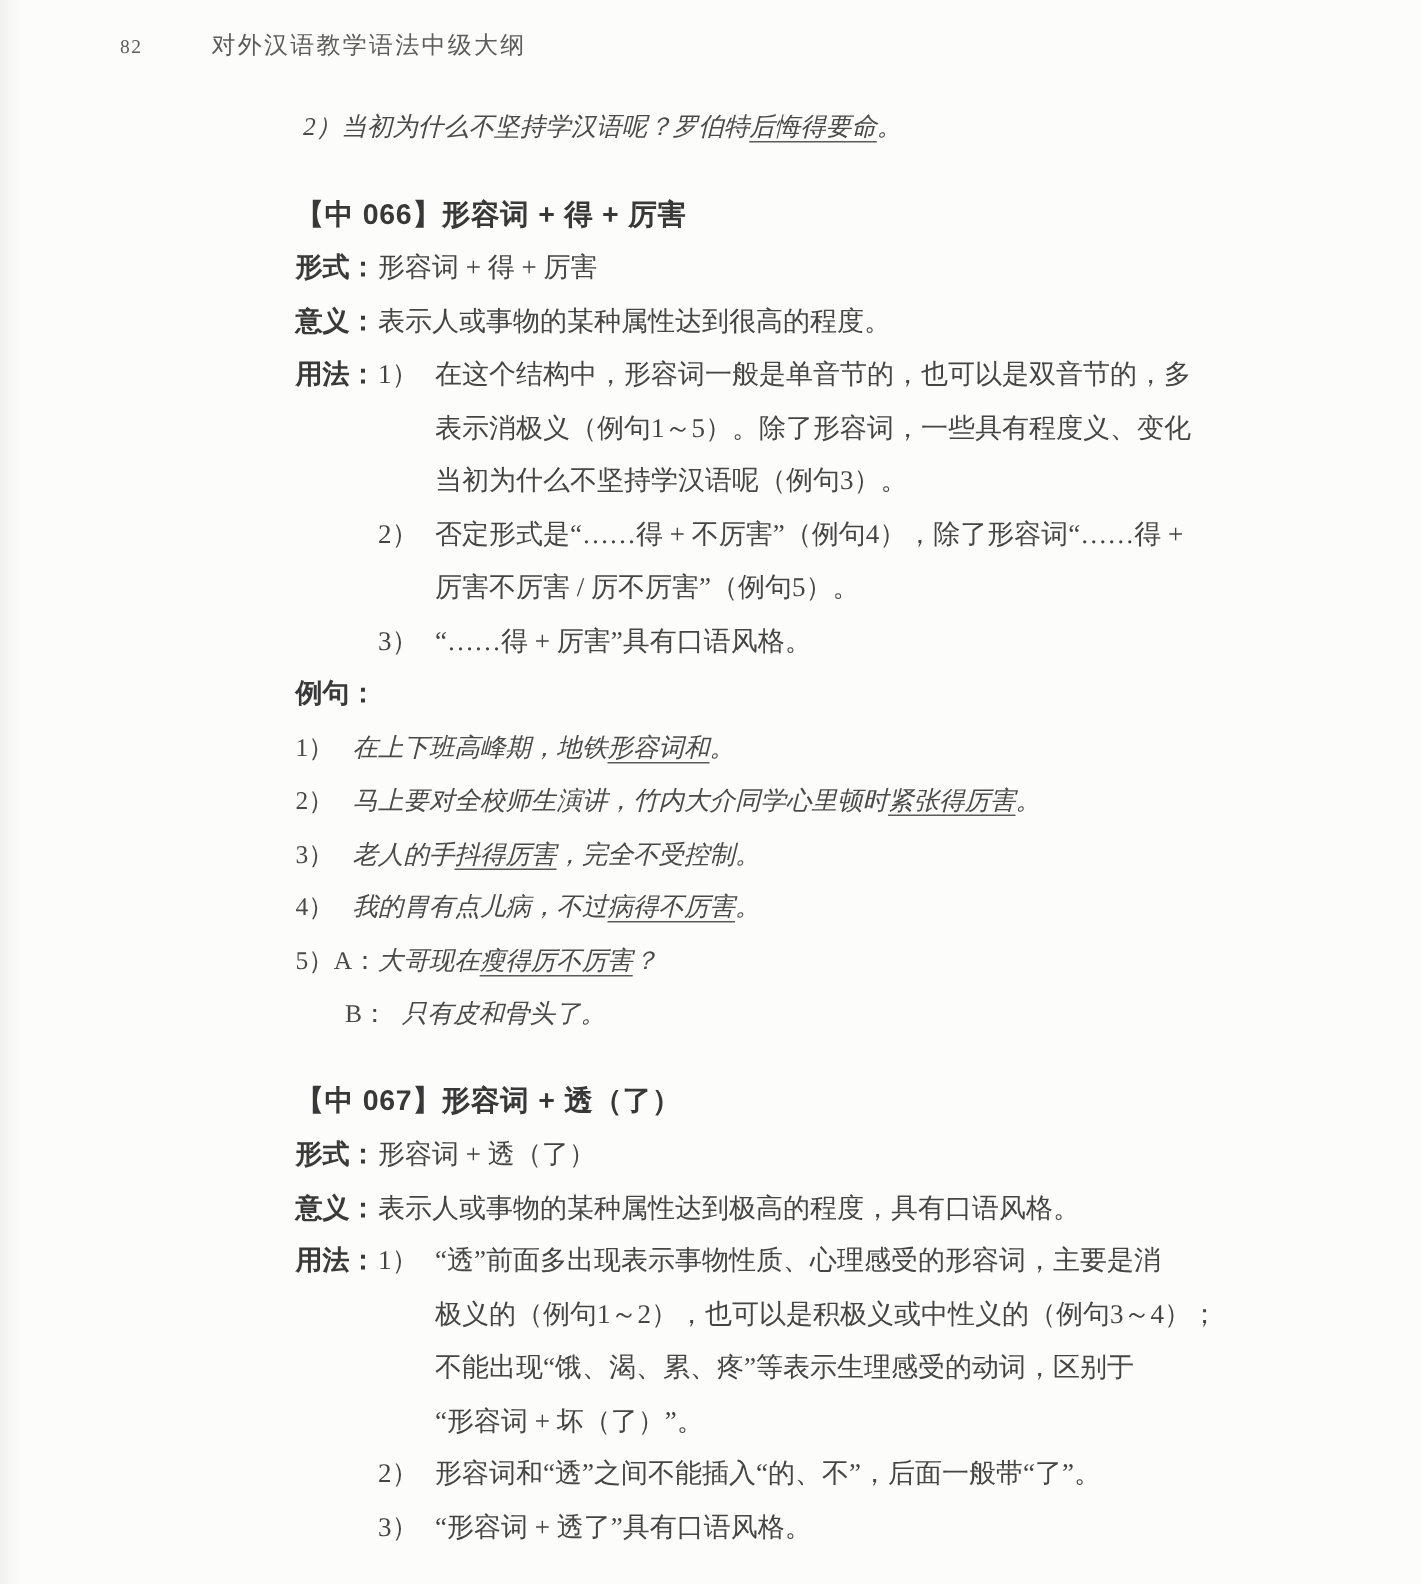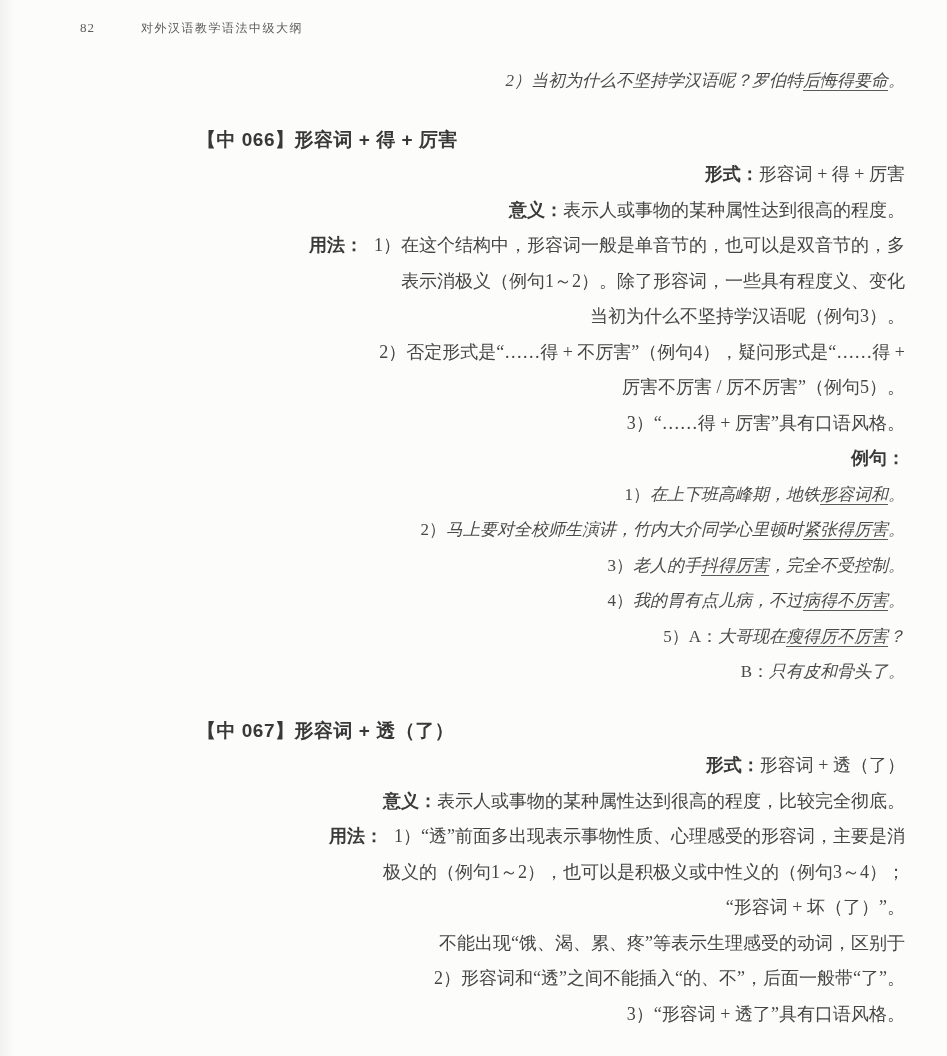--- a/index.html
+++ b/index.html
@@ -21,26 +21,26 @@
     position: absolute; left: 0; top: 0; bottom: 0; width: 14px;
     background: linear-gradient(to right, rgba(0,0,0,0.045), rgba(0,0,0,0));
     pointer-events: none;
   }
   .header {
     padding: 20px 16px 0 80px;
     display: flex; align-items: baseline; gap: 46px;
     color: #5c5c5c;
   }
   .pagenum { font-size: 13px; letter-spacing: 1px; }
-  .running { font-size: 12px; letter-spacing: 1.5px; }
+  .running { font-size: 16px; letter-spacing: 1.5px; }
   .content {
     margin: 26px 42px 0 197px;
     font-size: 18px;
   }
-  .row { line-height: 35.5px; white-space: nowrap; text-align: right; }
+  .row { line-height: 35.5px; white-space: nowrap; }
   .entry-heading {
     font-family: "Liberation Sans", "DejaVu Sans", sans-serif;
     font-weight: bold;
     font-size: 19px;
     color: #383838;
     margin: 23px 0 0 0;
     line-height: 35.5px;
     letter-spacing: 0.5px;
     white-space: nowrap;
   }
@@ -60,21 +60,21 @@
     font-style: italic;
     font-size: 17px;
     color: #4a4a4a;
   }
   .example .exnum {
     font-style: normal;
     display: inline-block;
     min-width: 38px;
   }
   .lead { margin-left: 5px; margin-bottom: 0; }
-  .b-line { margin-left: 22px; }
+  .b-line { margin-left: 33px; }
   .ul {
     text-decoration: underline;
     text-underline-offset: 4px;
     text-decoration-thickness: 1px;
     text-decoration-color: #5a5a5a;
   }
 </style>
 </head>
 <body>
 
@@ -98,24 +98,24 @@
     </div>
 
     <div class="row">
       <span class="label">意义：</span><span>表示人或事物的某种属性达到很高的程度。</span>
     </div>
 
     <div>
       <div class="row">
         <span class="label">用法：</span><span class="unum">1）</span><span>在这个结构中，形容词一般是单音节的，也可以是双音节的，多</span>
       </div>
-      <div class="row cont">表示消极义（例句1～2）。除了形容词，一些具有程度义、变化</div>
+      <div class="row cont">表示消极义（例句1～5）。除了形容词，一些具有程度义、变化</div>
       <div class="row cont">当初为什么不坚持学汉语呢（例句3）。</div>
       <div class="row unum-row">
-        <span class="unum">2）</span><span>否定形式是“……得 + 不厉害”（例句4），疑问形式是“……得 +</span>
+        <span class="unum">2）</span><span>否定形式是“……得 + 不厉害”（例句4），除了形容词“……得 +</span>
       </div>
       <div class="row cont">厉害不厉害 / 厉不厉害”（例句5）。</div>
       <div class="row unum-row">
         <span class="unum">3）</span><span>“……得 + 厉害”具有口语风格。</span>
       </div>
     </div>
 
     <div class="row">
       <span class="label">例句：</span>
     </div>
@@ -141,30 +141,30 @@
       </div>
     </div>
 
     <div class="entry-heading h067">【中 067】形容词 + 透（了）</div>
 
     <div class="row">
       <span class="label">形式：</span><span>形容词 + 透（了）</span>
     </div>
 
     <div class="row">
-      <span class="label">意义：</span><span>表示人或事物的某种属性达到很高的程度，比较完全彻底。</span>
+      <span class="label">意义：</span><span>表示人或事物的某种属性达到极高的程度，具有口语风格。</span>
     </div>
 
     <div>
       <div class="row">
         <span class="label">用法：</span><span class="unum">1）</span><span>“透”前面多出现表示事物性质、心理感受的形容词，主要是消</span>
       </div>
       <div class="row cont">极义的（例句1～2），也可以是积极义或中性义的（例句3～4）；</div>
+      <div class="row cont">不能出现“饿、渴、累、疼”等表示生理感受的动词，区别于</div>
       <div class="row cont">“形容词 + 坏（了）”。</div>
-      <div class="row cont">不能出现“饿、渴、累、疼”等表示生理感受的动词，区别于</div>
       <div class="row unum-row">
         <span class="unum">2）</span><span>形容词和“透”之间不能插入“的、不”，后面一般带“了”。</span>
       </div>
       <div class="row unum-row">
         <span class="unum">3）</span><span>“形容词 + 透了”具有口语风格。</span>
       </div>
     </div>
 
   </div>
 </div>

